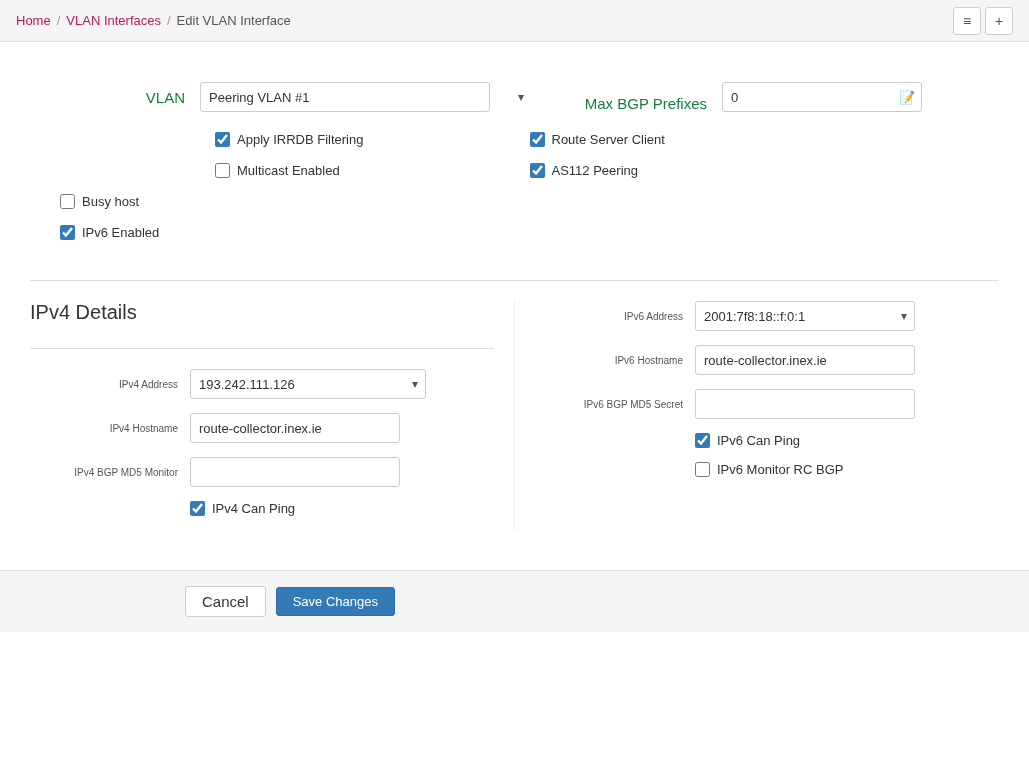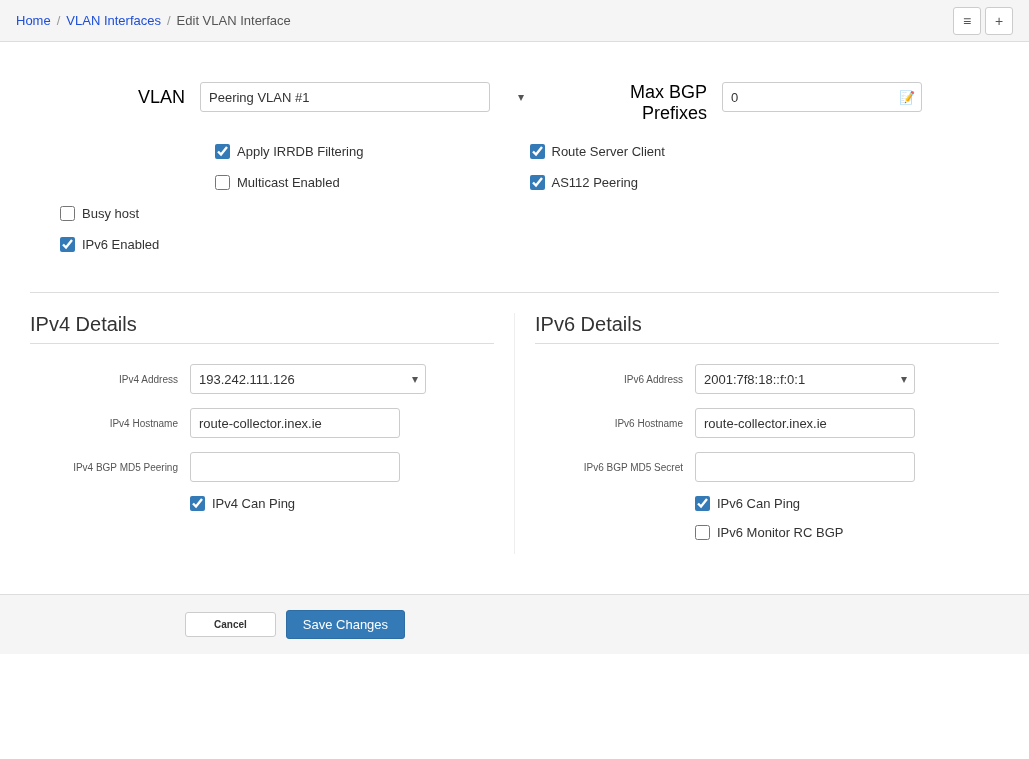--- a/index.html
+++ b/index.html
@@ -22,21 +22,21 @@
       border-bottom: 1px solid #ddd;
       height: 42px;
     }
     .breadcrumb {
       display: flex;
       align-items: center;
       gap: 6px;
       font-size: 13px;
     }
     .breadcrumb-link {
-      color: #1d4ed8;
+      color: #be185d;
       cursor: pointer;
       text-decoration: none;
     }
     .breadcrumb-sep { color: #999; }
     .breadcrumb-current { color: #555; }
     .breadcrumb-actions {
       display: flex;
       align-items: center;
       gap: 4px;
     }
@@ -55,22 +55,22 @@
     }
 
     
     .main-content {
       padding: 20px 30px;
     }
     .form-label {
       width: 170px;
       text-align: right;
       padding-right: 15px;
-      color: #000000;
-      font-size: 18px;
+      color: #15803d;
+      font-size: 15px;
     }
 
     
     .form-input {
       border: 1px solid #ccc;
       border-radius: 3px;
       padding: 5px 8px;
       font-size: 13px;
       color: #333;
       background: #fff;
@@ -121,21 +121,21 @@
       height: 15px;
       accent-color: #337ab7;
       cursor: pointer;
     }
 
     
     .section-header {
       font-size: 20px;
       font-weight: 400;
       color: #333;
-      padding-bottom: 7px;
+      padding-bottom: 24px;
       border-bottom: 1px solid #ddd;
       margin-bottom: 20px;
     }
 
     
     .top-form {
       padding: 20px 0 20px 0;
     }
 
     
@@ -162,28 +162,27 @@
       background: #f5f5f5;
       border-top: 1px solid #ddd;
       padding: 15px 30px;
       display: flex;
       align-items: center;
       gap: 10px;
       margin-top: 20px;
       padding-left: 185px;
     }
     .btn-cancel {
-      padding: 6px 28px;
+      padding: 6px 16px;
       border: 1px solid #ccc;
       border-radius: 3px;
       background: #fff;
-      font-size: 10px;
-      color: #333;
-      cursor: pointer;
-      font-weight: bold;
+      font-size: 15px;
+      color: #333;
+      cursor: pointer;
     }
     .btn-save {
       padding: 6px 16px;
       border: 1px solid #2e6da4;
       border-radius: 3px;
       background: #337ab7;
       color: #fff;
       font-size: 13px;
       cursor: pointer;
       font-weight: 500;
@@ -261,21 +260,21 @@
 
       <div style="flex:1; display:flex; align-items:center;">
         <div class="form-label">VLAN</div>
         <div class="form-select-wrap" style="width:332px;">
           <select class="form-select vlan-select">
             <option>Peering VLAN #1</option>
           </select>
         </div>
       </div>
 
-      <div style="flex:1; display:flex; align-items:flex-start; padding-left:30px;">
+      <div style="flex:1; display:flex; align-items:flex-end; padding-left:30px;">
         <div class="form-label" style="width:160px;">Max BGP Prefixes</div>
         <div class="max-bgp-input-wrap">
           <input type="text" class="form-input max-bgp-input" value="0" style="">
           <span class="max-bgp-icon">📝</span>
         </div>
       </div>
     </div>
 
     <div style="display:flex; margin-bottom:16px;">
       <div style="flex:1;">
@@ -348,36 +347,35 @@
             </select>
           </div>
         </div>
 
         <div class="detail-form-row">
           <div class="ip-label-col">IPv4 Hostname</div>
           <input type="text" class="form-input" style="width: 210px;" value="route-collector.inex.ie">
         </div>
 
         <div class="detail-form-row">
-          <div class="ip-label-col">IPv4 BGP MD5 Peering</div>
+          <div class="ip-label-col">IPv4 BGP MD5 Monitor</div>
           <input type="text" class="form-input" style="width: 210px;" value="">
         </div>
 
         <div class="detail-form-row">
           <div class="ip-label-col"></div>
           <label class="checkbox-wrap">
             <input type="checkbox" checked="" style="">
             <span>IPv4 Can Ping</span>
           </label>
         </div>
 
       </div>
 
       <div class="ip-col ip-col-right">
-        <div class="section-header">IPv6 Details</div>
 
         <div class="detail-form-row">
           <div class="ip-label-col">IPv6 Address</div>
           <div class="form-select-wrap" style="width:220px;">
             <select class="form-select">
               <option>2001:7f8:18::f:0:1</option>
             </select>
           </div>
         </div>
 

